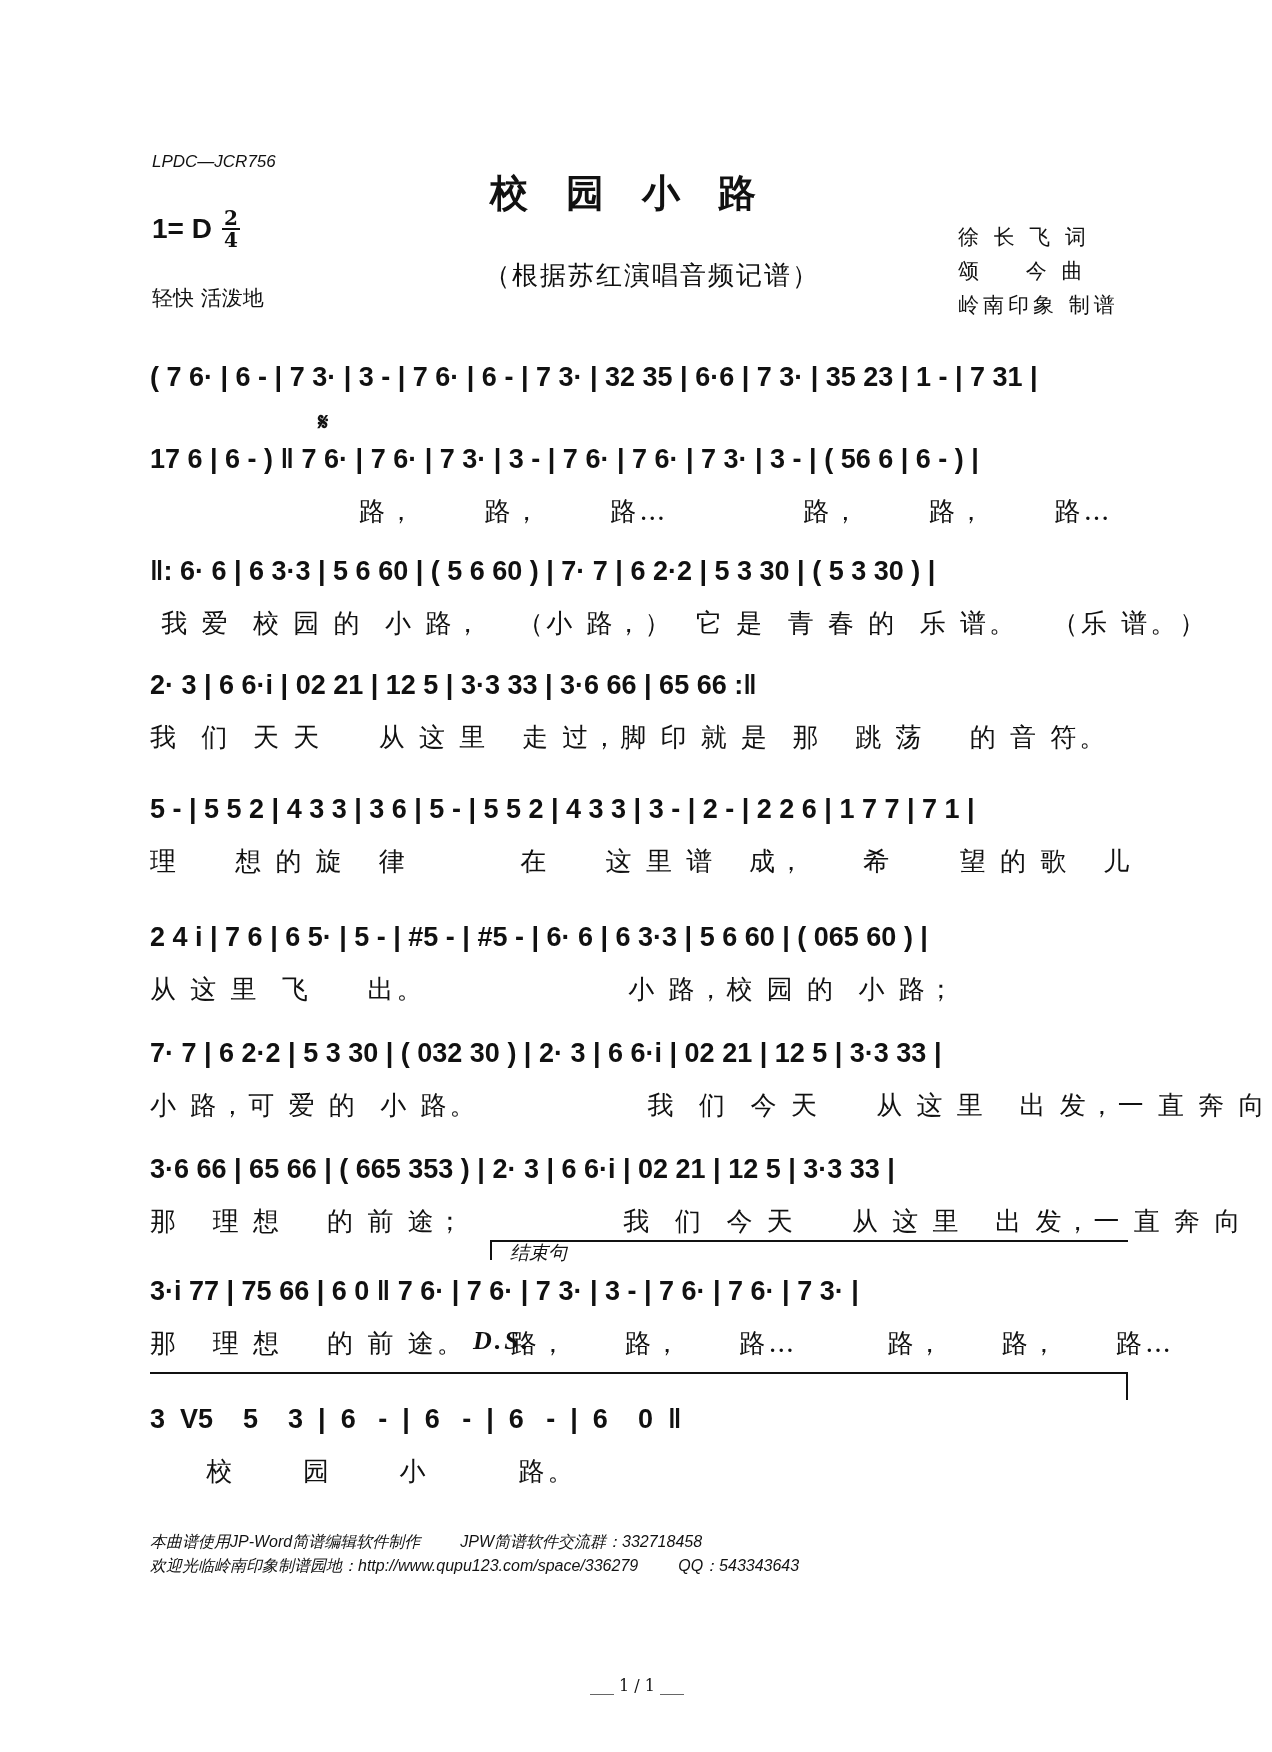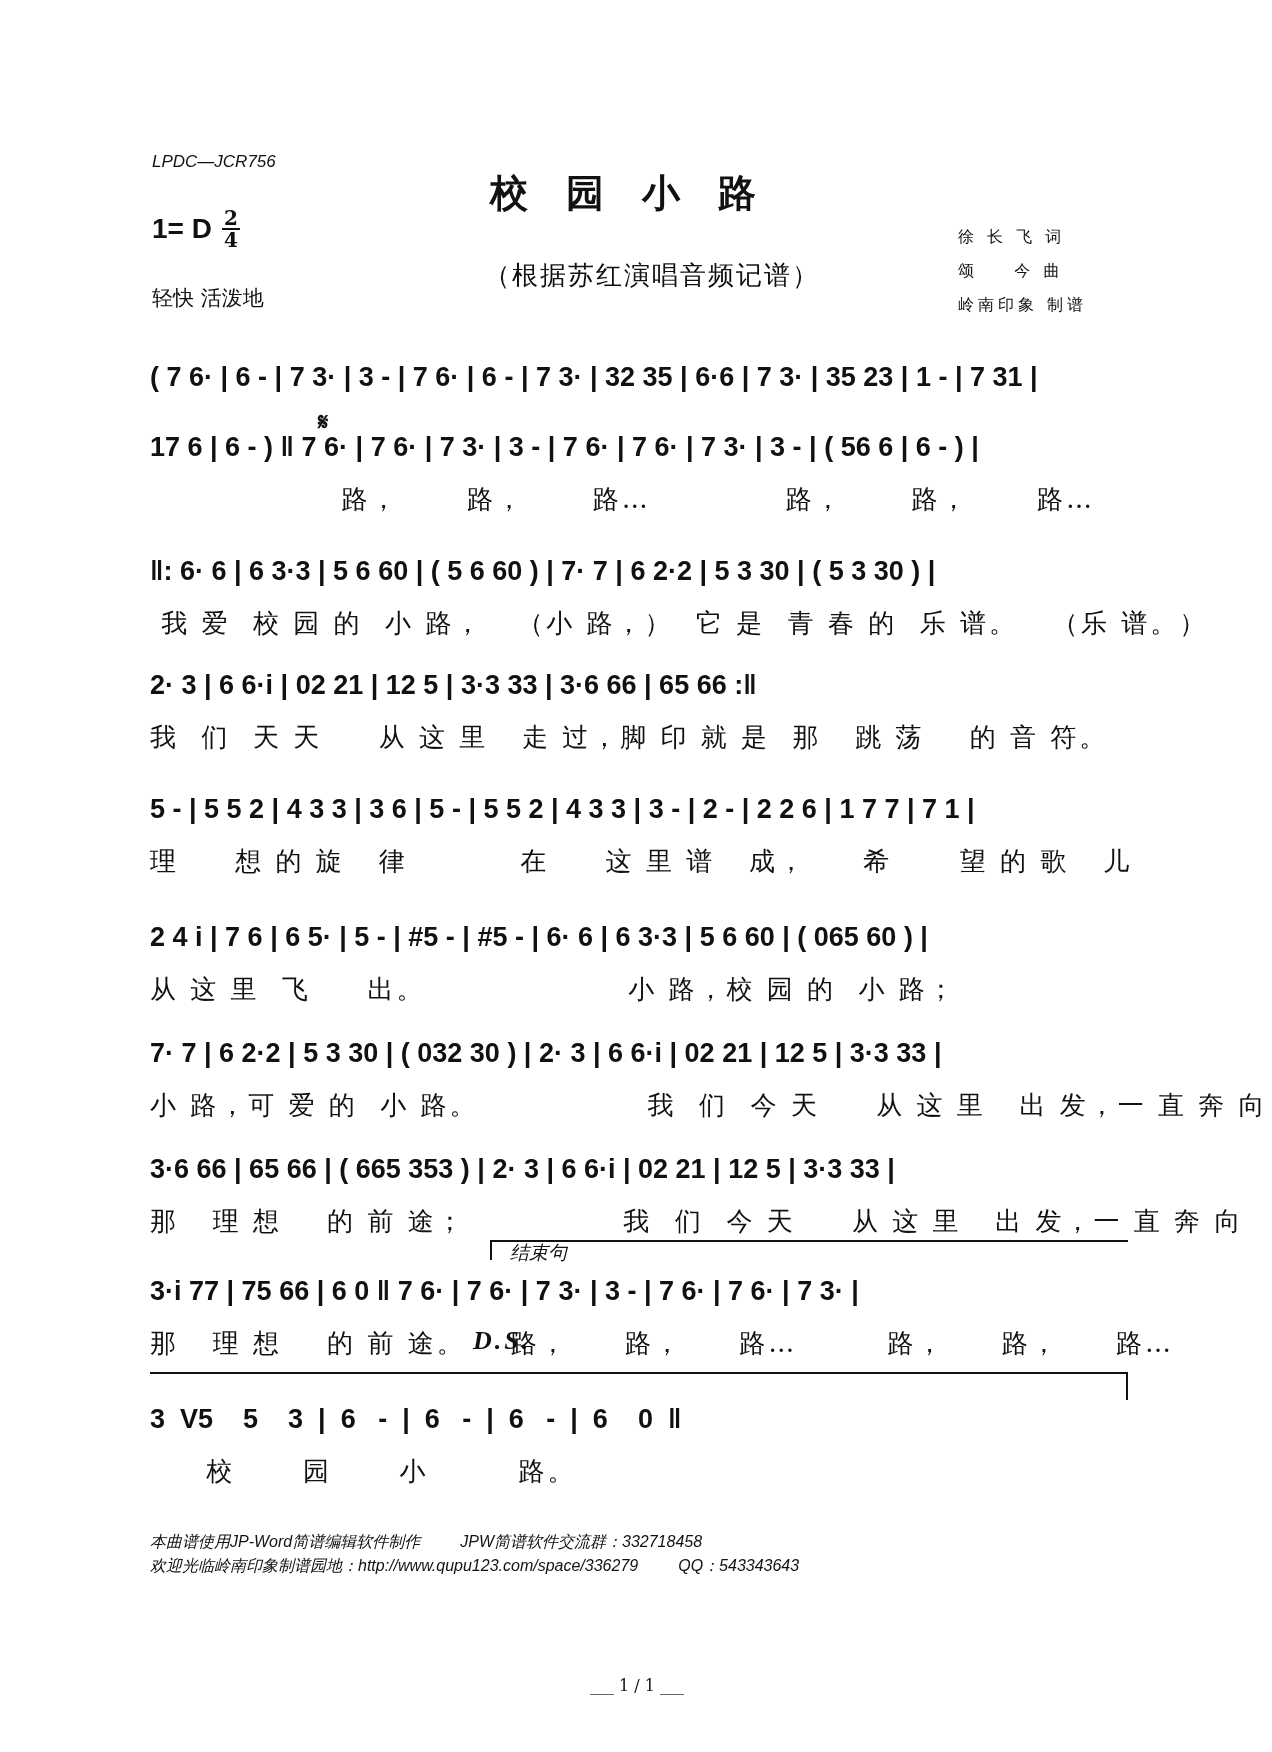--- a/index.html
+++ b/index.html
@@ -6,21 +6,21 @@
   body { width: 1272px; height: 1752px; position: relative; overflow: hidden;
          font-family: "DejaVu Sans", "Liberation Sans", sans-serif; color: #111; }
   .abs { position: absolute; }
   .code { left: 152px; top: 152px; font-size: 17px; font-style: italic; font-family: "Liberation Sans", sans-serif; }
   .title { left: 490px; top: 168px; font-size: 38px; font-weight: bold; letter-spacing: 38px; font-family: "DejaVu Serif", serif; }
   .key { left: 152px; top: 208px; font-size: 28px; font-weight: bold; font-family: "Liberation Sans", sans-serif; display: flex; align-items: center; }
   .key .frac { display: inline-flex; flex-direction: column; align-items: center; margin-left: 10px; font-family: "DejaVu Serif", serif; font-size: 20px; line-height: 20px; }
   .key .frac span.top { border-bottom: 2px solid #111; padding: 0 2px; }
   .subtitle { left: 484px; top: 258px; font-size: 26px; font-family: "DejaVu Serif", serif; letter-spacing: 2px; }
   .tempo { left: 152px; top: 284px; font-size: 21px; font-family: "DejaVu Sans", sans-serif; }
-  .credits { left: 958px; top: 220px; font-size: 16px; font-family: "DejaVu Serif", serif; line-height: 34px; }
+  .credits { left: 958px; top: 220px; font-size: 21px; font-family: "DejaVu Serif", serif; line-height: 34px; }
   .credits div { white-space: pre; letter-spacing: 4px; }
 
   .row { position: absolute; left: 150px; width: 980px; }
   .notes { position: relative; height: 46px; display: flex; align-items: center; font-family: "Liberation Sans", sans-serif; font-weight: bold; font-size: 27px; white-space: pre; }
   .lyrics { position: relative; height: 34px; font-family: "DejaVu Serif", serif; font-size: 26px; white-space: pre; letter-spacing: 3px; margin-top: 12px; }
 
   .endbox { position: absolute; left: 490px; top: 1240px; width: 636px; height: 18px; border-left: 2px solid #111; border-top: 2px solid #111; }
   .endlabel { position: absolute; left: 510px; top: 1240px; font-size: 19px; font-style: italic; font-family: "DejaVu Serif", serif; }
   .ds { font-style: italic; font-weight: bold; font-family: "Liberation Serif", serif; padding-left: 11px; }
   .coda-line { position: absolute; left: 150px; top: 1372px; width: 978px; height: 2px; background: #111; }
@@ -48,21 +48,21 @@
   <div>徐 长 飞 词</div>
   <div>颂    今 曲</div>
   <div>岭南印象 制谱</div>
 </div>
 
 <div class="row" style="top:354px;">
   <div class="notes">( 7 6· | 6 - | 7 3· | 3 - | 7 6· | 6 - | 7 3· | 32 35 | 6·6 | 7 3· | 35 23 | 1 - | 7 31 |</div>
 </div>
 
 <div class="abs" style="left:318px; top:408px; font-size:24px; font-weight:bold;">𝄋</div>
-<div class="row" style="top:424px;">
+<div class="row" style="top:436px;text-align:center;">
   <div class="notes">17 6 | 6 - ) ‖ 7 6· | 7 6· | 7 3· | 3 - | 7 6· | 7 6· | 7 3· | 3 - | ( 56 6 | 6 - ) |</div>
   <div class="lyrics">                 路，      路，      路…            路，      路，      路…</div>
 </div>
 
 <div class="row" style="top:548px;">
   <div class="notes">‖: 6· 6 | 6 3·3 | 5 6 60 | ( 5 6 60 ) | 7· 7 | 6 2·2 | 5 3 30 | ( 5 3 30 ) |</div>
   <div class="lyrics"> 我 爱  校 园 的  小 路，   （小 路，）  它 是  青 春 的  乐 谱。   （乐 谱。）</div>
 </div>
 
 <div class="row" style="top:662px;">

